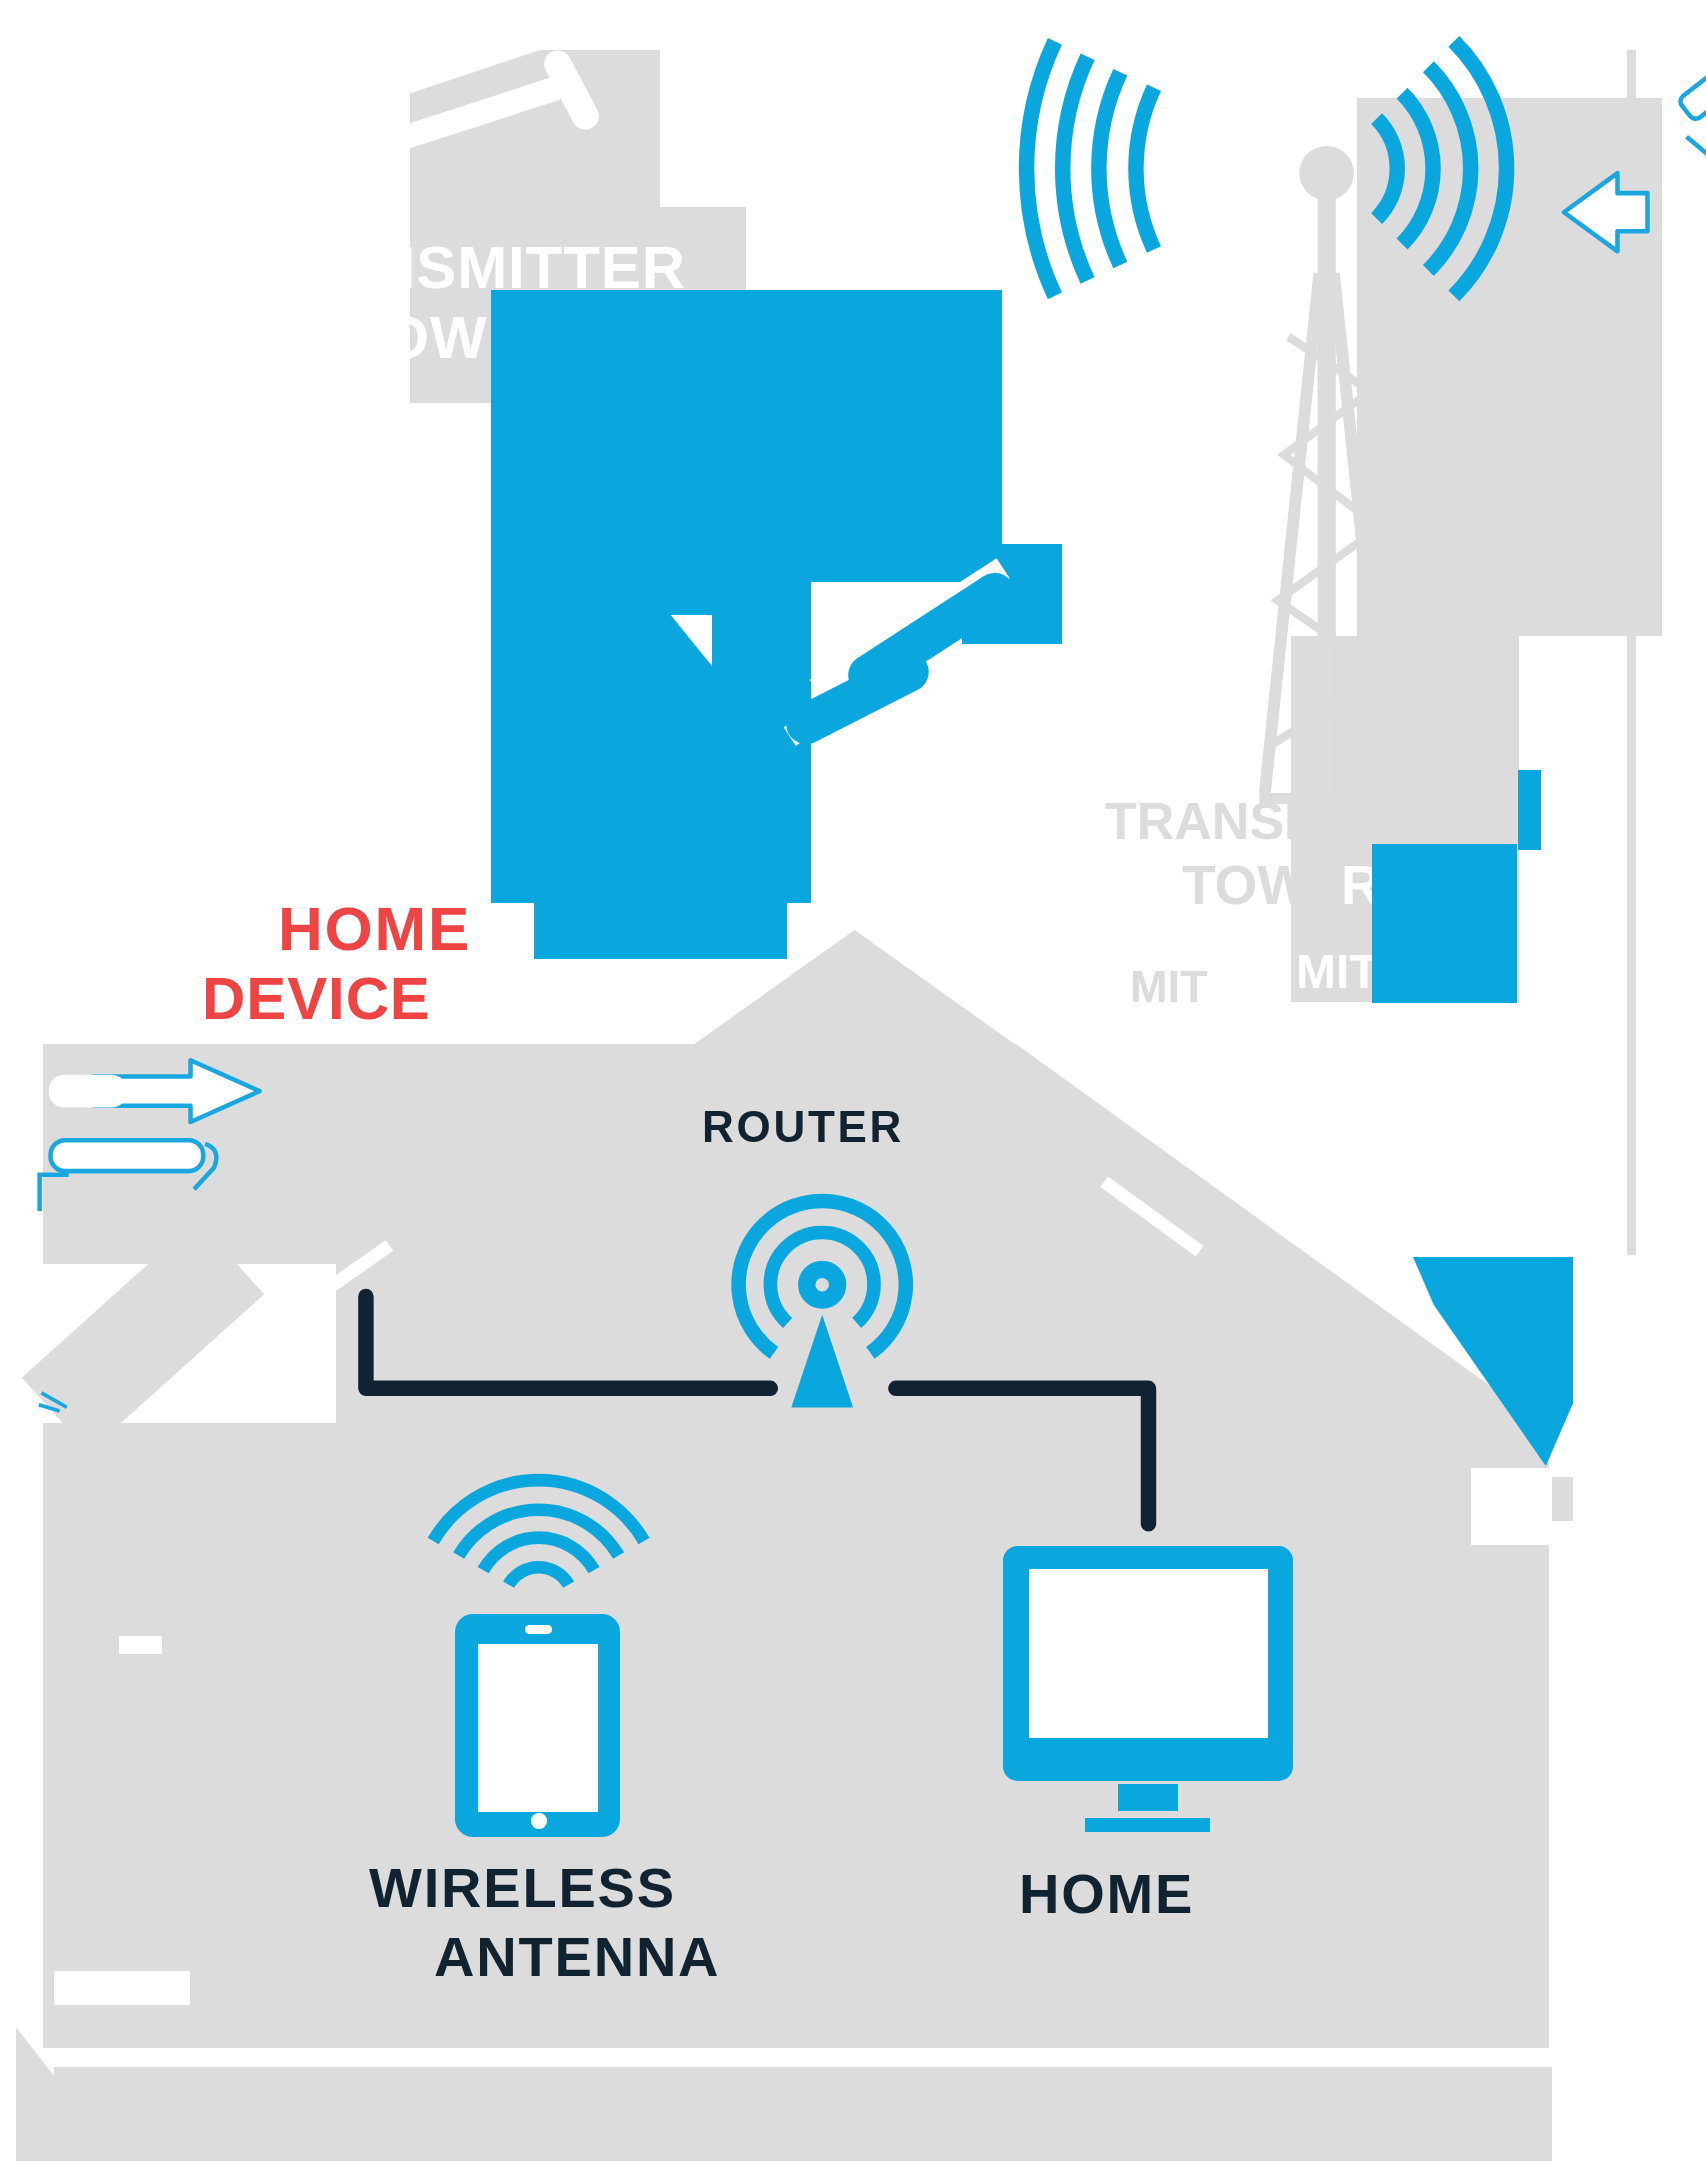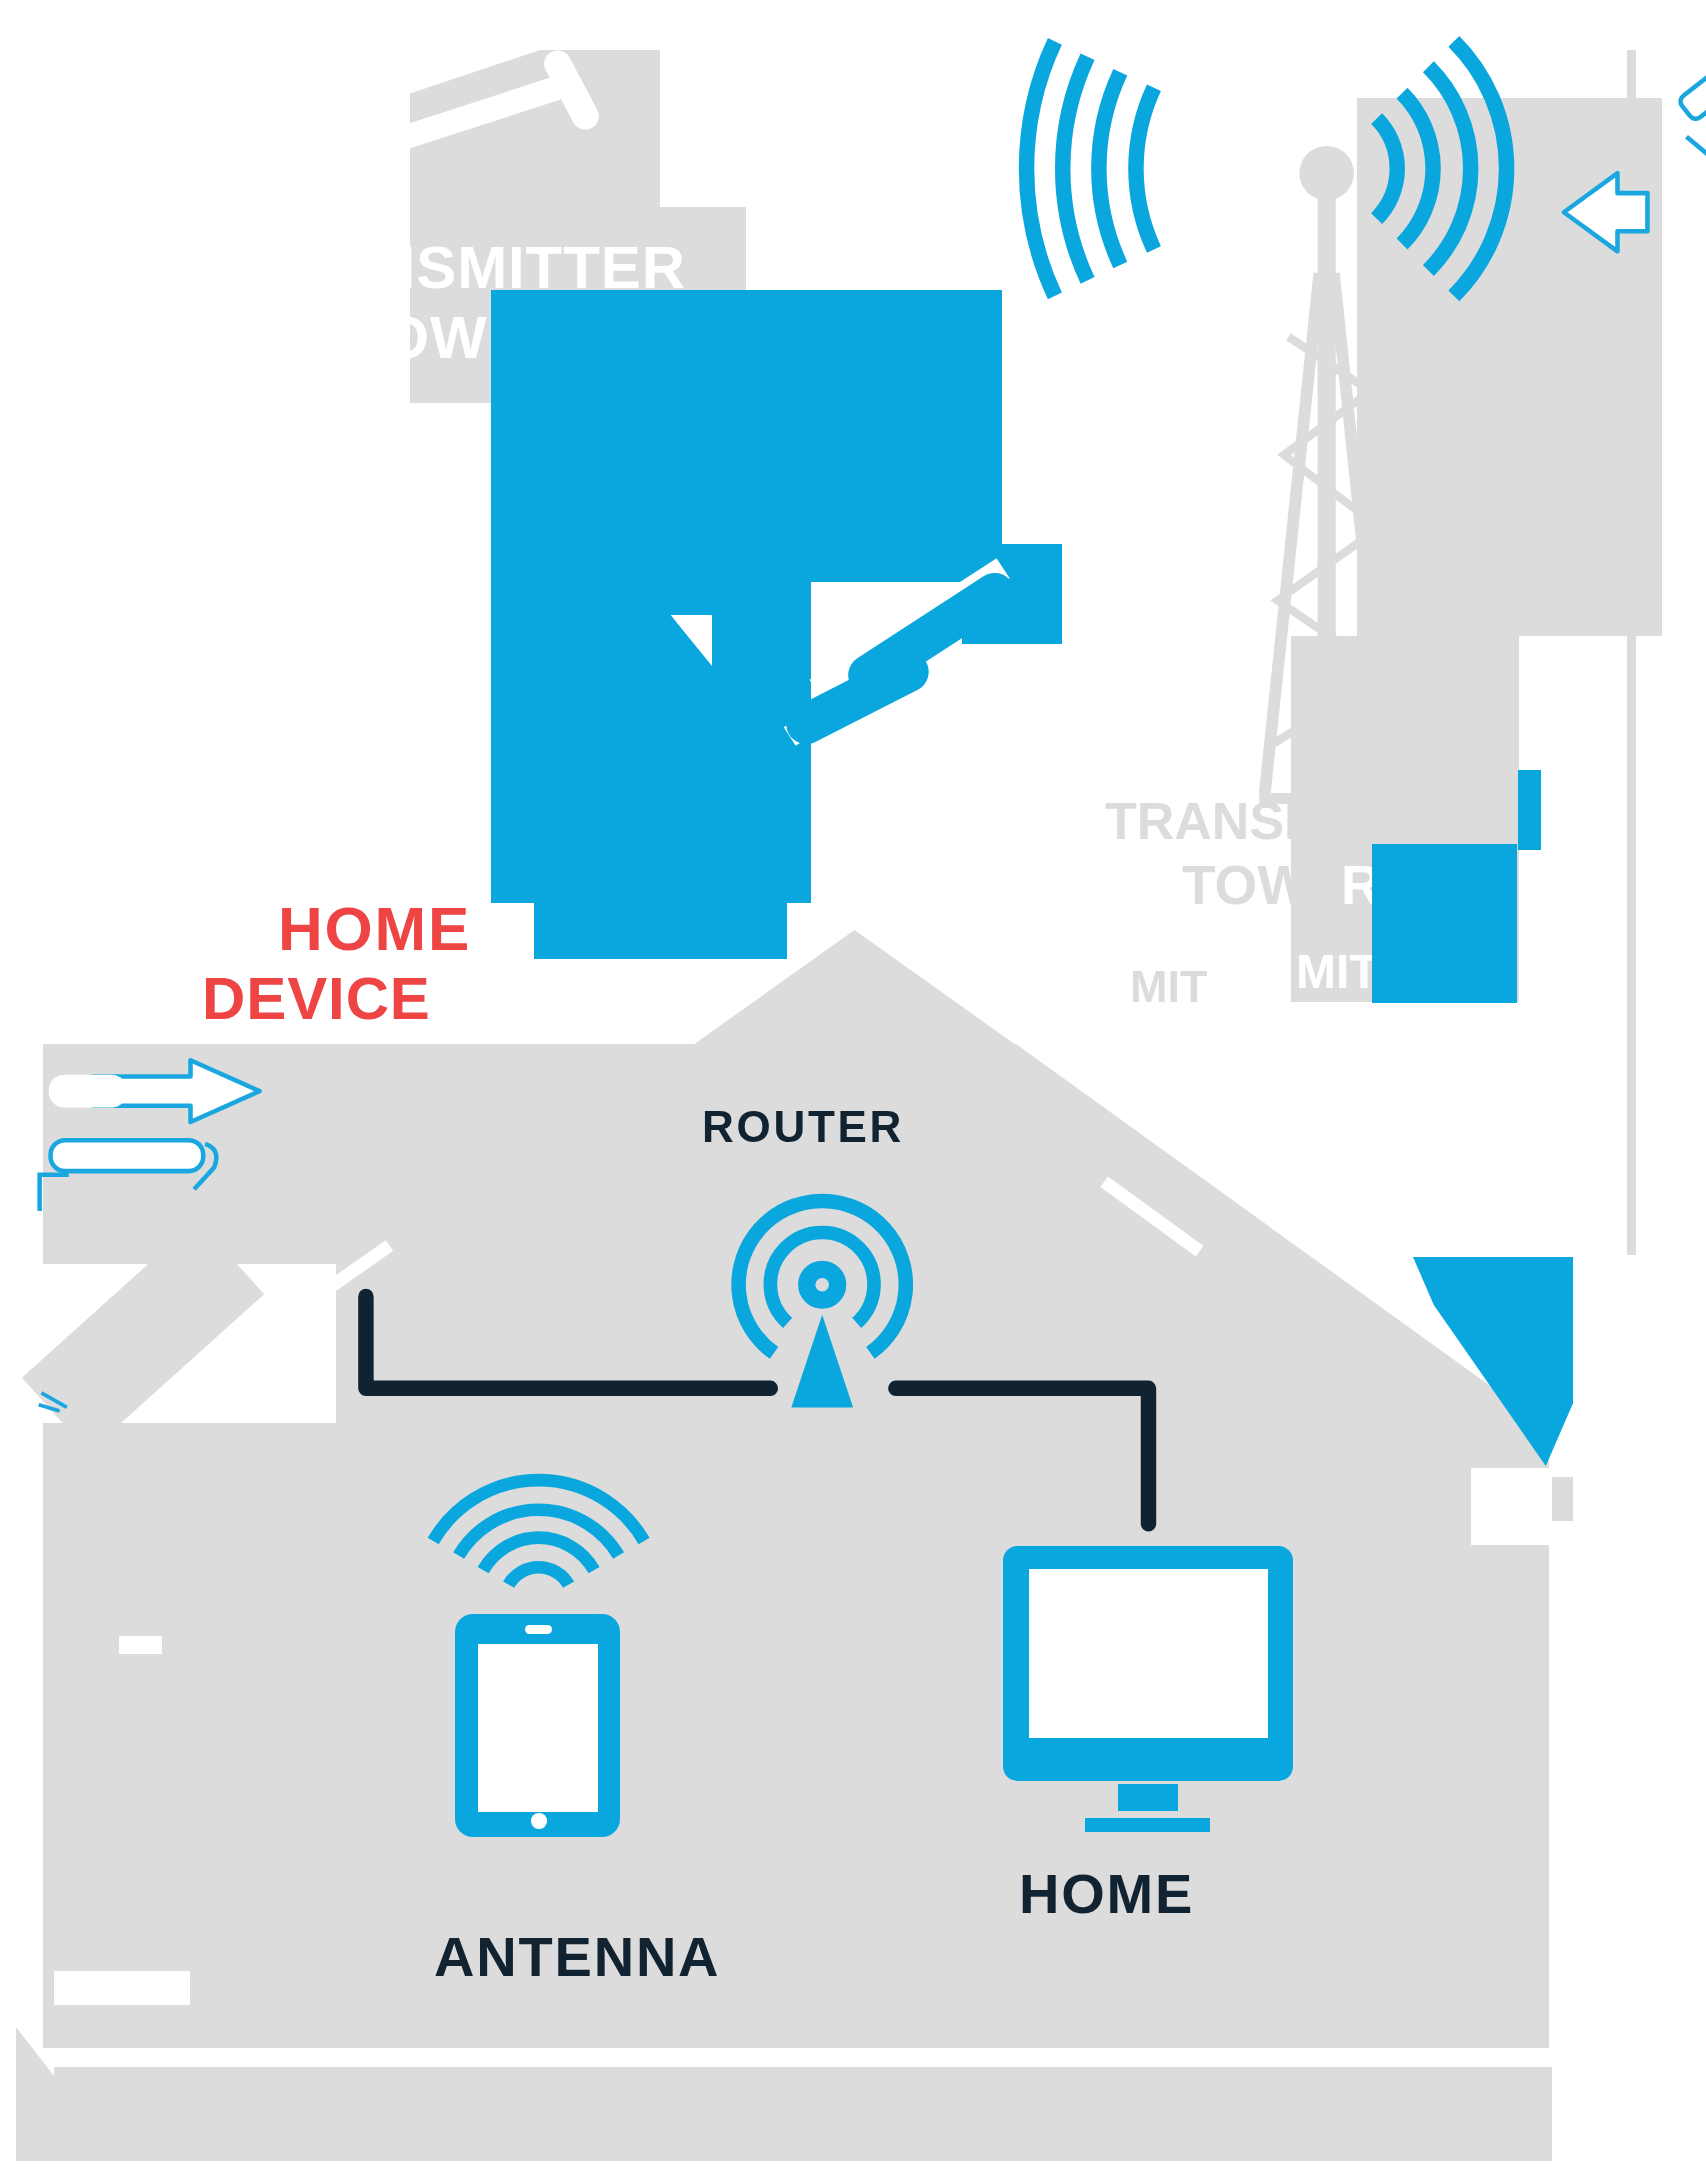--- a/index.html
+++ b/index.html
@@ -118,20 +118,21 @@
   <div class="txt w z2 t-ghost-ve">TOWER</div>
   <div class="txt g z2 t-right-1">TRANSMITTER</div>
   <div class="txt g z2 t-right-2">TOWER</div>
   <div class="txt w z2 t-right-2r">R</div>
   <div class="txt w z2 t-right-gmit1">MIT</div>
   <div class="txt g z2 t-right-gmit2">MIT</div>
 
   <div class="txt c z2 t-home">HOME</div>
   <div class="txt c z2 t-antenna">DEVICE</div>
   <div class="txt n z2 t-router">ROUTER</div>
+  <div class="txt n z2 t-wireless">WIRELESS</div>
   <div class="txt n z2 t-device">ANTENNA</div>
   <div class="txt n z2 t-wired">HOME</div>
 
   <div class="abs blue z3 b1"></div>
   <div class="abs blue z3 b2"></div>
   <div class="abs blue z3 b3"></div>
   <div class="abs blue z3 b1b"></div>
   <div class="abs white z3 chan1"></div>
   <div class="abs white z3 chan2"></div>
   <div class="abs blue z3 bar1"></div>

